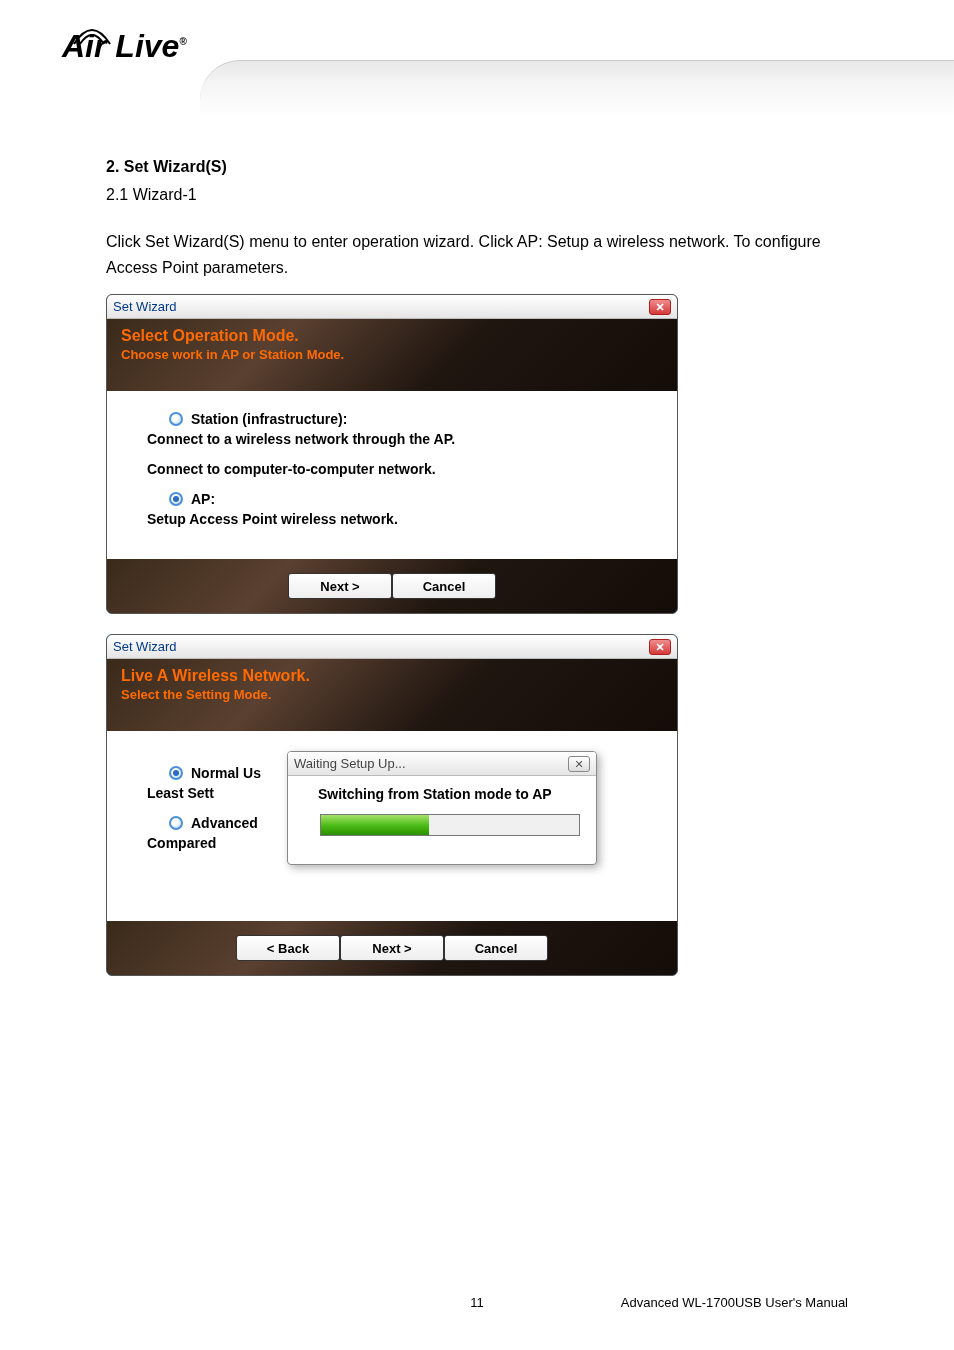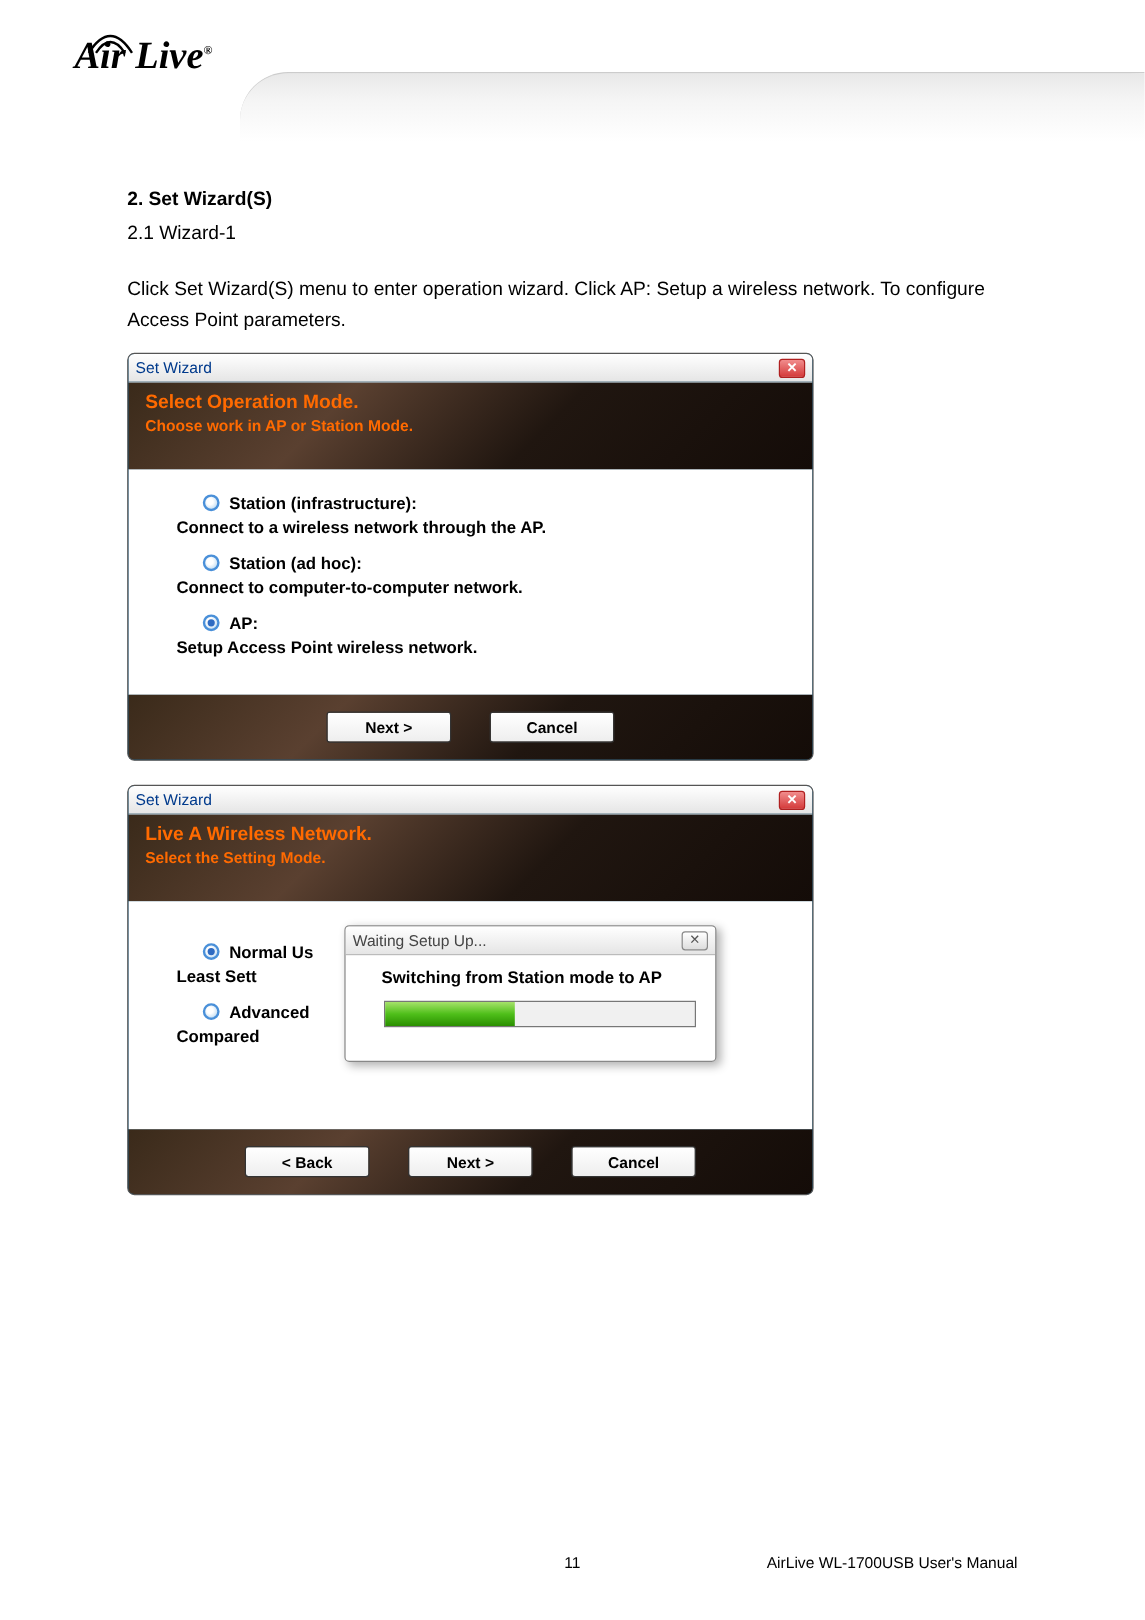--- a/index.html
+++ b/index.html
@@ -8,21 +8,21 @@
     height: 1350px;
     background: #fff;
     font-family: Arial, sans-serif;
     position: relative;
     color: #000;
   }
   .logo {
     position: absolute;
     top: 28px;
     left: 62px;
-    font-family: Liberation Serif, serif;
+    font-family: Liberation Sans, sans-serif;
     font-style: italic;
     font-weight: bold;
     font-size: 32px;
   }
   .logo .wifi-arc {
     position: absolute;
     top: -4px;
     left: 10px;
     width: 40px;
     height: 22px;
@@ -140,21 +140,20 @@
   .radio-desc {
     margin-left: 22px;
     margin-bottom: 14px;
   }
   .dialog-footer {
     height: 54px;
     background: linear-gradient(135deg, #3a2a1a 0%, #5a4030 30%, #201610 60%, #140c08 100%);
     display: flex;
     align-items: center;
     justify-content: center;
-    gap: 32px;
   }
   .btn {
     width: 104px;
     height: 26px;
     background: linear-gradient(to bottom, #fff, #eee);
     border: 1px solid #333;
     border-radius: 3px;
     font-size: 13px;
     font-weight: bold;
     display: flex;
@@ -267,24 +266,20 @@
       <div class="dialog-header-title">Select Operation Mode.</div>
       <div class="dialog-header-sub">Choose work in AP or Station Mode.</div>
     </div>
     <div class="dialog-body">
       <div class="radio-row">
         <div class="radio"></div>
         <span>Station (infrastructure):</span>
       </div>
       <div class="radio-desc">Connect to a wireless network through the AP.</div>
 
-      <div class="radio-row">
-        <div class="radio"></div>
-        <span>Station (ad hoc):</span>
-      </div>
       <div class="radio-desc">Connect to computer-to-computer network.</div>
 
       <div class="radio-row">
         <div class="radio selected"></div>
         <span>AP:</span>
       </div>
       <div class="radio-desc">Setup Access Point wireless network.</div>
     </div>
     <div class="dialog-footer">
       <div class="btn">Next &gt;</div>
@@ -329,14 +324,14 @@
     <div class="dialog-footer">
       <div class="btn">&lt; Back</div>
       <div class="btn">Next &gt;</div>
       <div class="btn">Cancel</div>
     </div>
   </div>
 </div>
 
 <div class="footer">
   <span class="page-num">11</span>
-  <span class="footer-right">AirLive WL-1700USB User's Manual</span>
+  <span class="footer-right">Advanced WL-1700USB User's Manual</span>
 </div>
 
 </body></html>

